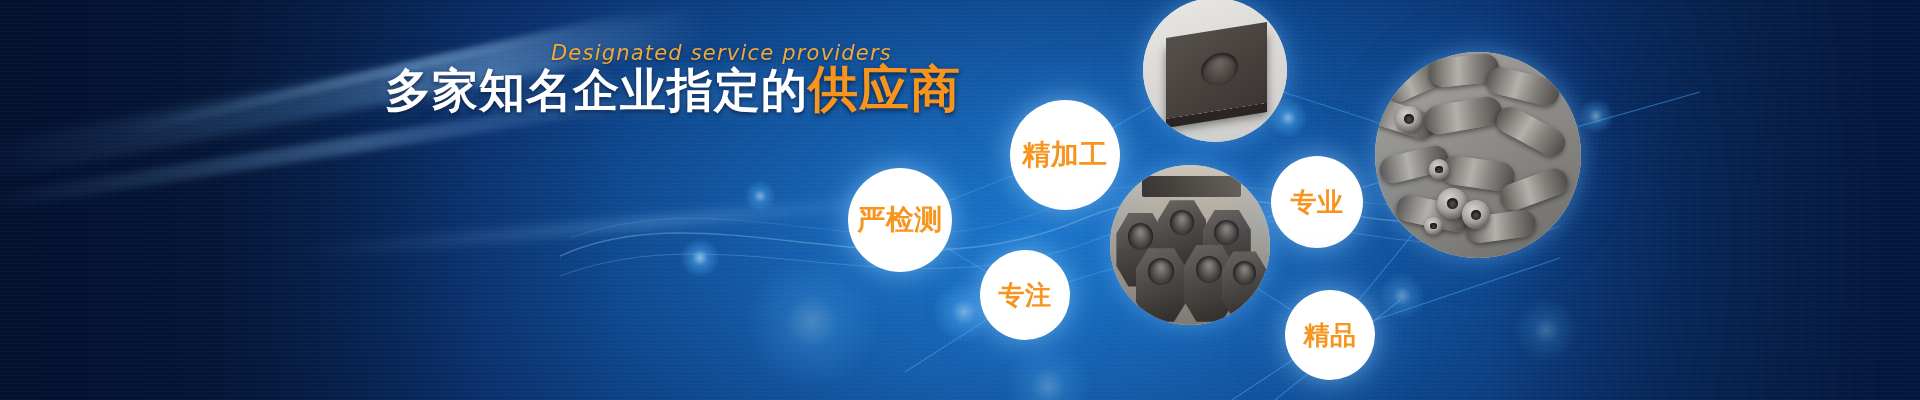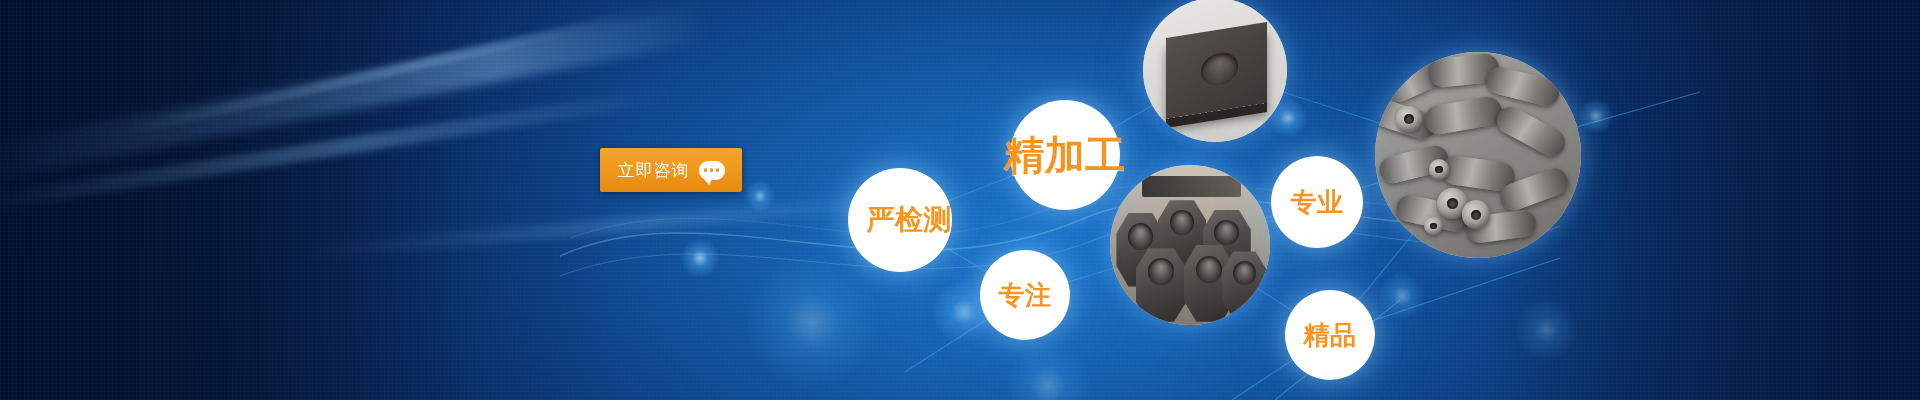--- a/index.html
+++ b/index.html
@@ -273,45 +273,41 @@
         <div class="ring" style="left:26%;top:52%;width:10%;height:10%;"></div>
         <div class="ring" style="left:30%;top:66%;width:15%;height:15%;"></div>
         <div class="ring" style="left:42%;top:72%;width:14%;height:14%;"></div>
         <div class="ring" style="left:24%;top:80%;width:9%;height:9%;"></div>
       </div>
     </div>
 
   </div>
 
   <div>
-      <div class="kw-circle" style="left: 848px; top: 168px; width: 104px; height: 104px; justify-content: flex-end;">
+      <div class="kw-circle" style="left: 848px; top: 168px; width: 104px; height: 104px;">
         <span style="font-size: 28px;">严检测</span>
       </div>
       <div class="kw-circle" style="left: 1010px; top: 100px; width: 110px; height: 110px;">
-        <span style="font-size: 40px;">精加工</span>
+        <span style="font-size: 28px;">精加工</span>
       </div>
       <div class="kw-circle" style="left: 980px; top: 250px; width: 90px; height: 90px;">
         <span style="font-size: 26px; font-family: Liberation Serif, serif;">专注</span>
       </div>
       <div class="kw-circle" style="left: 1271px; top: 156px; width: 92px; height: 92px;">
         <span style="font-size: 26px;">专业</span>
       </div>
       <div class="kw-circle" style="left: 1285px; top: 290px; width: 90px; height: 90px;">
         <span style="font-size: 26px;">精品</span>
       </div>
     </div>
 
   <div class="copy">
-    <button class="cta">
-      <span class="cta-label">立即咨询</span>
-      <span class="bubble">
-        <i></i>
-          <i></i>
-          <i></i>
-      </span>
-    </button>
+    <div class="tagline">Designated service providers</div>
+    <div class="headline">
+      <span class="hl-white">多家知名企业指定的</span><span class="hl-accent">供应商</span>
+    </div>
   </div>
 
 </div>
 
 <div style="position:absolute;left:-9999px;top:-9999px;">
   <span></span>
 </div>
 
 </body></html>

